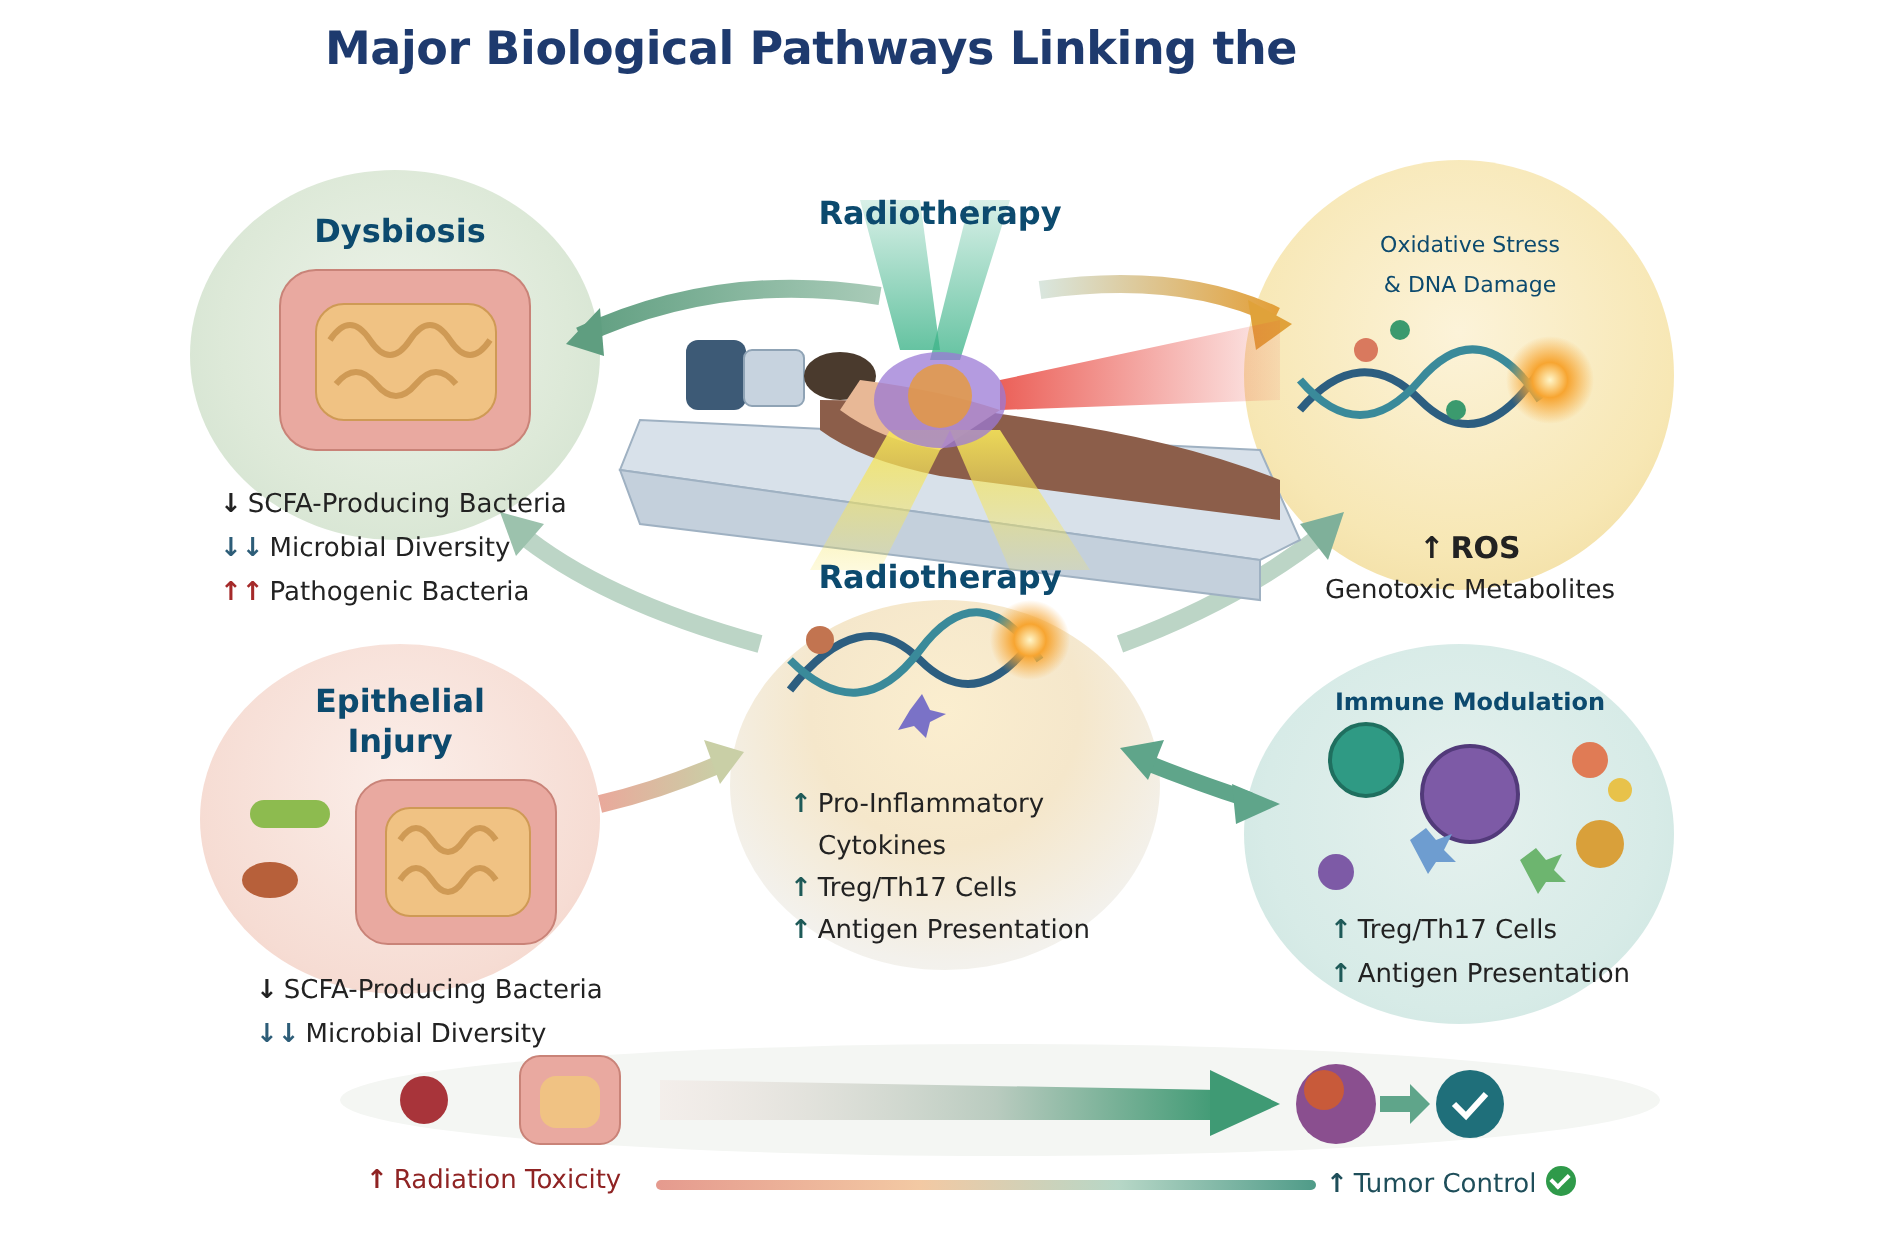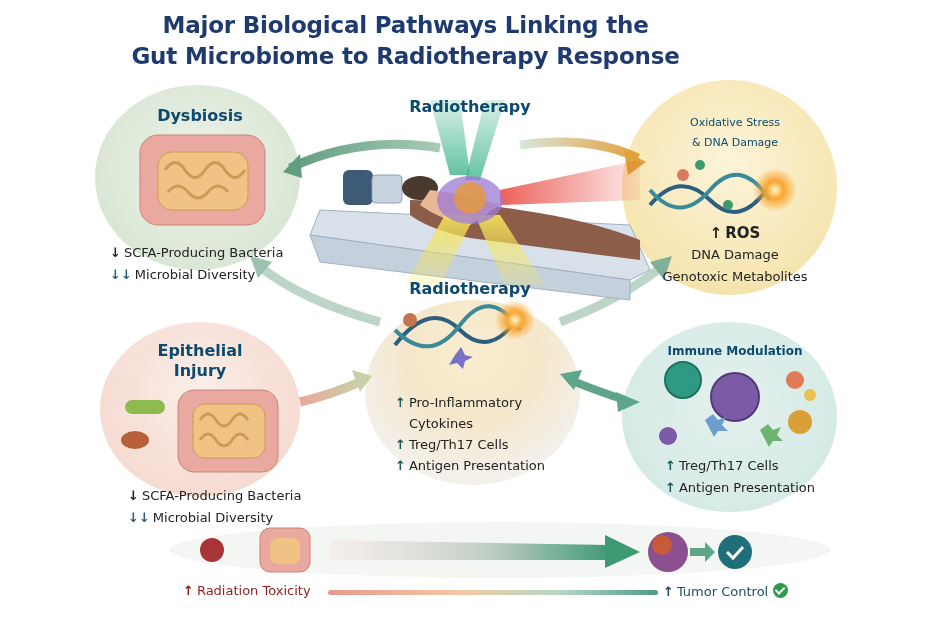--- a/index.html
+++ b/index.html
@@ -198,39 +198,38 @@
     <circle cx="668" cy="552" r="20" fill="#8a4f8f"></circle>
     <circle cx="662" cy="545" r="10" fill="#c85a3a"></circle>
     <polygon points="690,548 705,548 705,542 715,552 705,562 705,556 690,556" fill="#5fa58a"></polygon>
     <circle cx="735" cy="552" r="17" fill="#1f6f7a"></circle>
     <path d="M727 552 l6 6 l10 -11" stroke="#fff" stroke-width="3" fill="none"></path>
   </g>
 </svg>
 
 <div id="title" class="abs">
   <span>Major Biological Pathways Linking the</span>
-  <span>Gut Microbiome to Radiotherapy Response</span>
 </div>
 
 <div class="heading" style="left:400px; top:97px; width:140px;">Radiotherapy</div>
 <div class="heading" style="left:400px; top:279px; width:140px;">Radiotherapy</div>
 
 <div class="heading" style="left:140px; top:106px; width:120px;">Dysbiosis</div>
 <div class="list" style="left:110px; top:242px;">
   <div class="row"><span class="arr down">↓</span><span>SCFA-Producing Bacteria</span></div>
   <div class="row"><span class="arr down2">↓↓</span><span>Microbial Diversity</span></div>
+  <div class="row"><span class="arr up-red">↑↑</span><span>Pathogenic Bacteria</span></div>
 </div>
 
 <div class="heading" style="left:640px; top:113px; width:190px; font-size:11px; font-weight:normal;">
   <div>Oxidative Stress</div>
   <div>&amp; DNA Damage</div>
 </div>
 <div class="list center-list" style="left:640px; top:222px; width:190px;">
-  <div class="row" style="font-size:15px; font-weight:bold;"><span class="arr down">↑</span><span>ROS</span></div>
-  <div class="row"><span>DNA Damage</span></div>
+  <div class="row" style="font-size:15px; font-weight:bold;margin-top:41px;"><span class="arr down">↑</span><span>ROS</span></div>
   <div class="row"><span>Genotoxic Metabolites</span></div>
 </div>
 
 <div class="heading" style="left:140px; top:341px; width:120px;">
   <div>Epithelial</div>
   <div>Injury</div>
 </div>
 <div class="list" style="left:128px; top:485px;">
   <div class="row"><span class="arr down">↓</span><span>SCFA-Producing Bacteria</span></div>
   <div class="row"><span class="arr down2">↓↓</span><span>Microbial Diversity</span></div>

